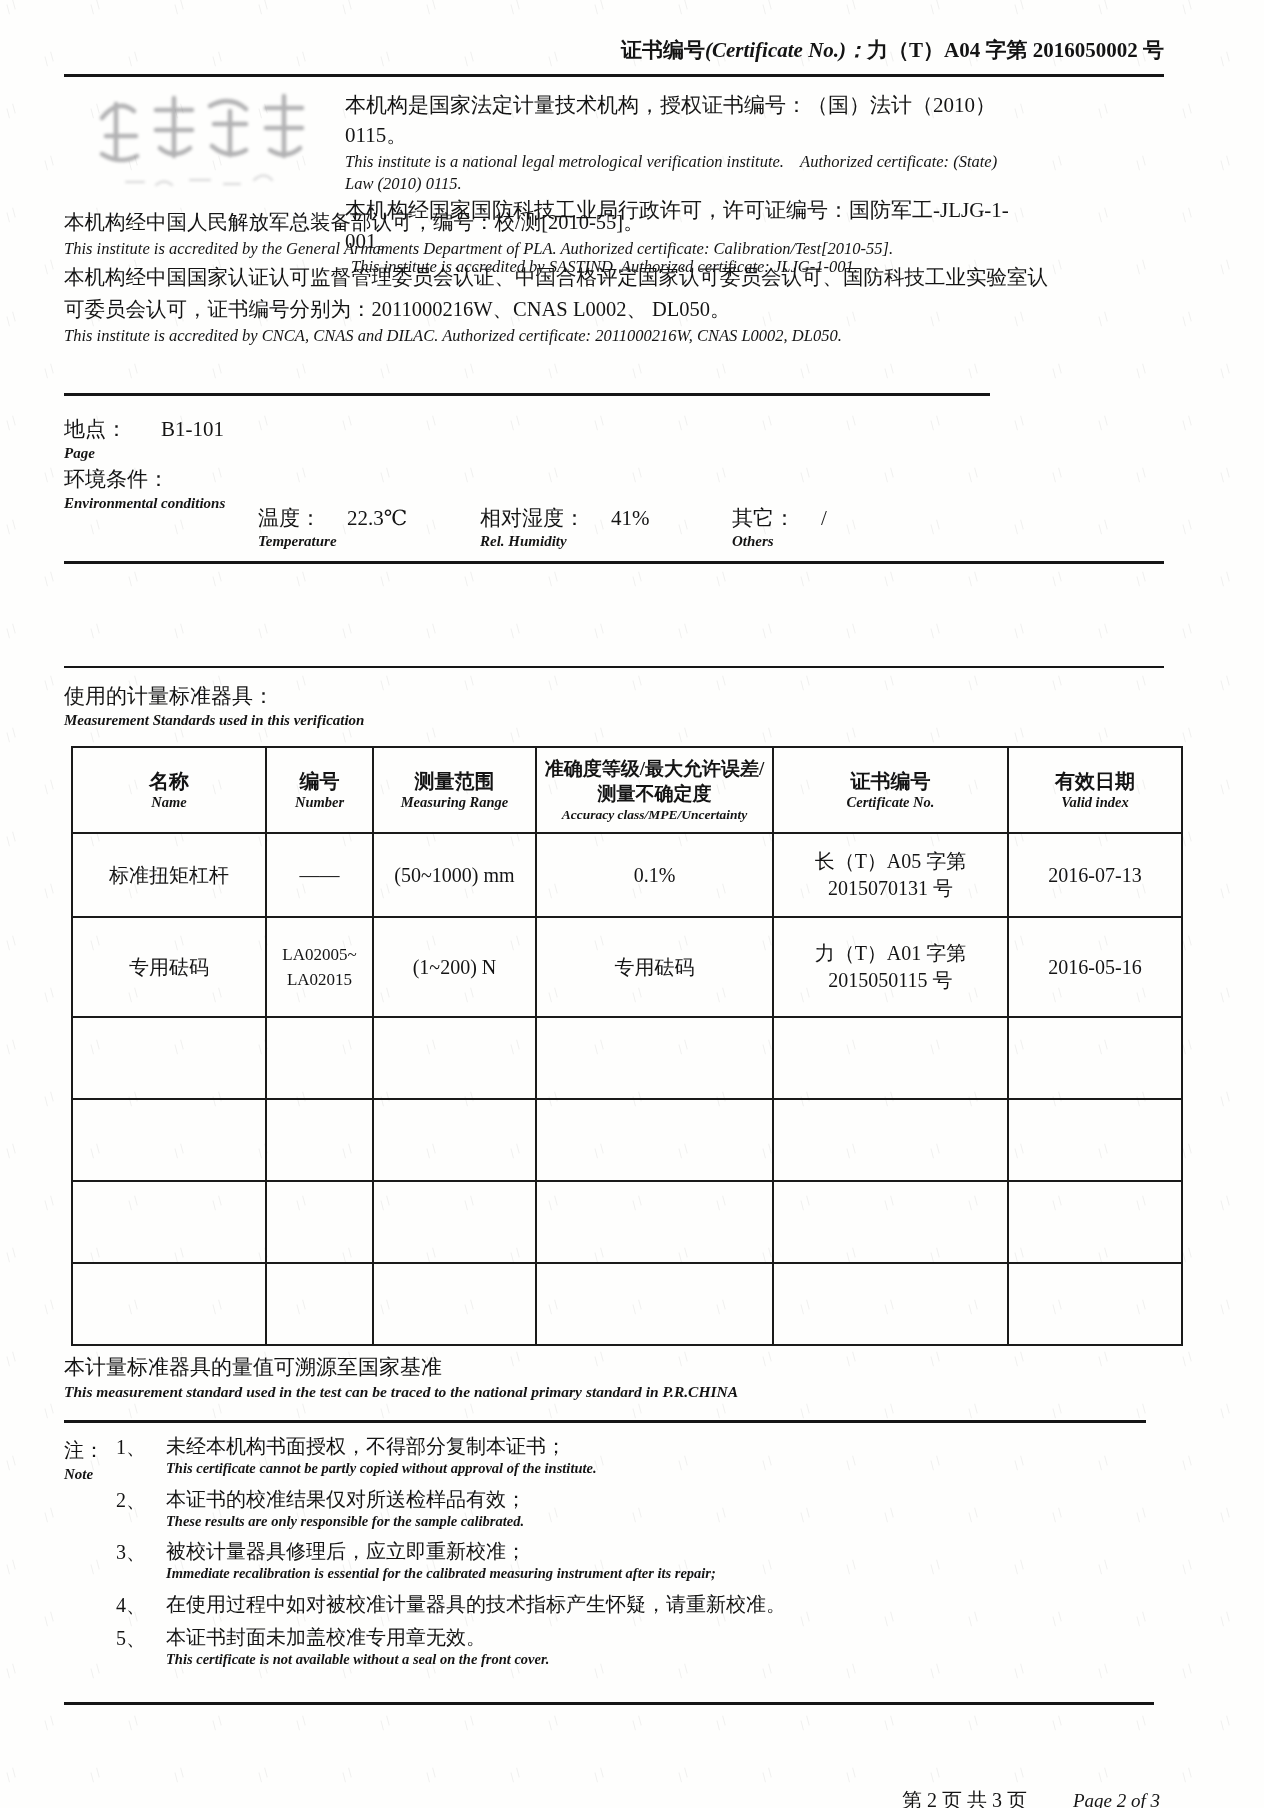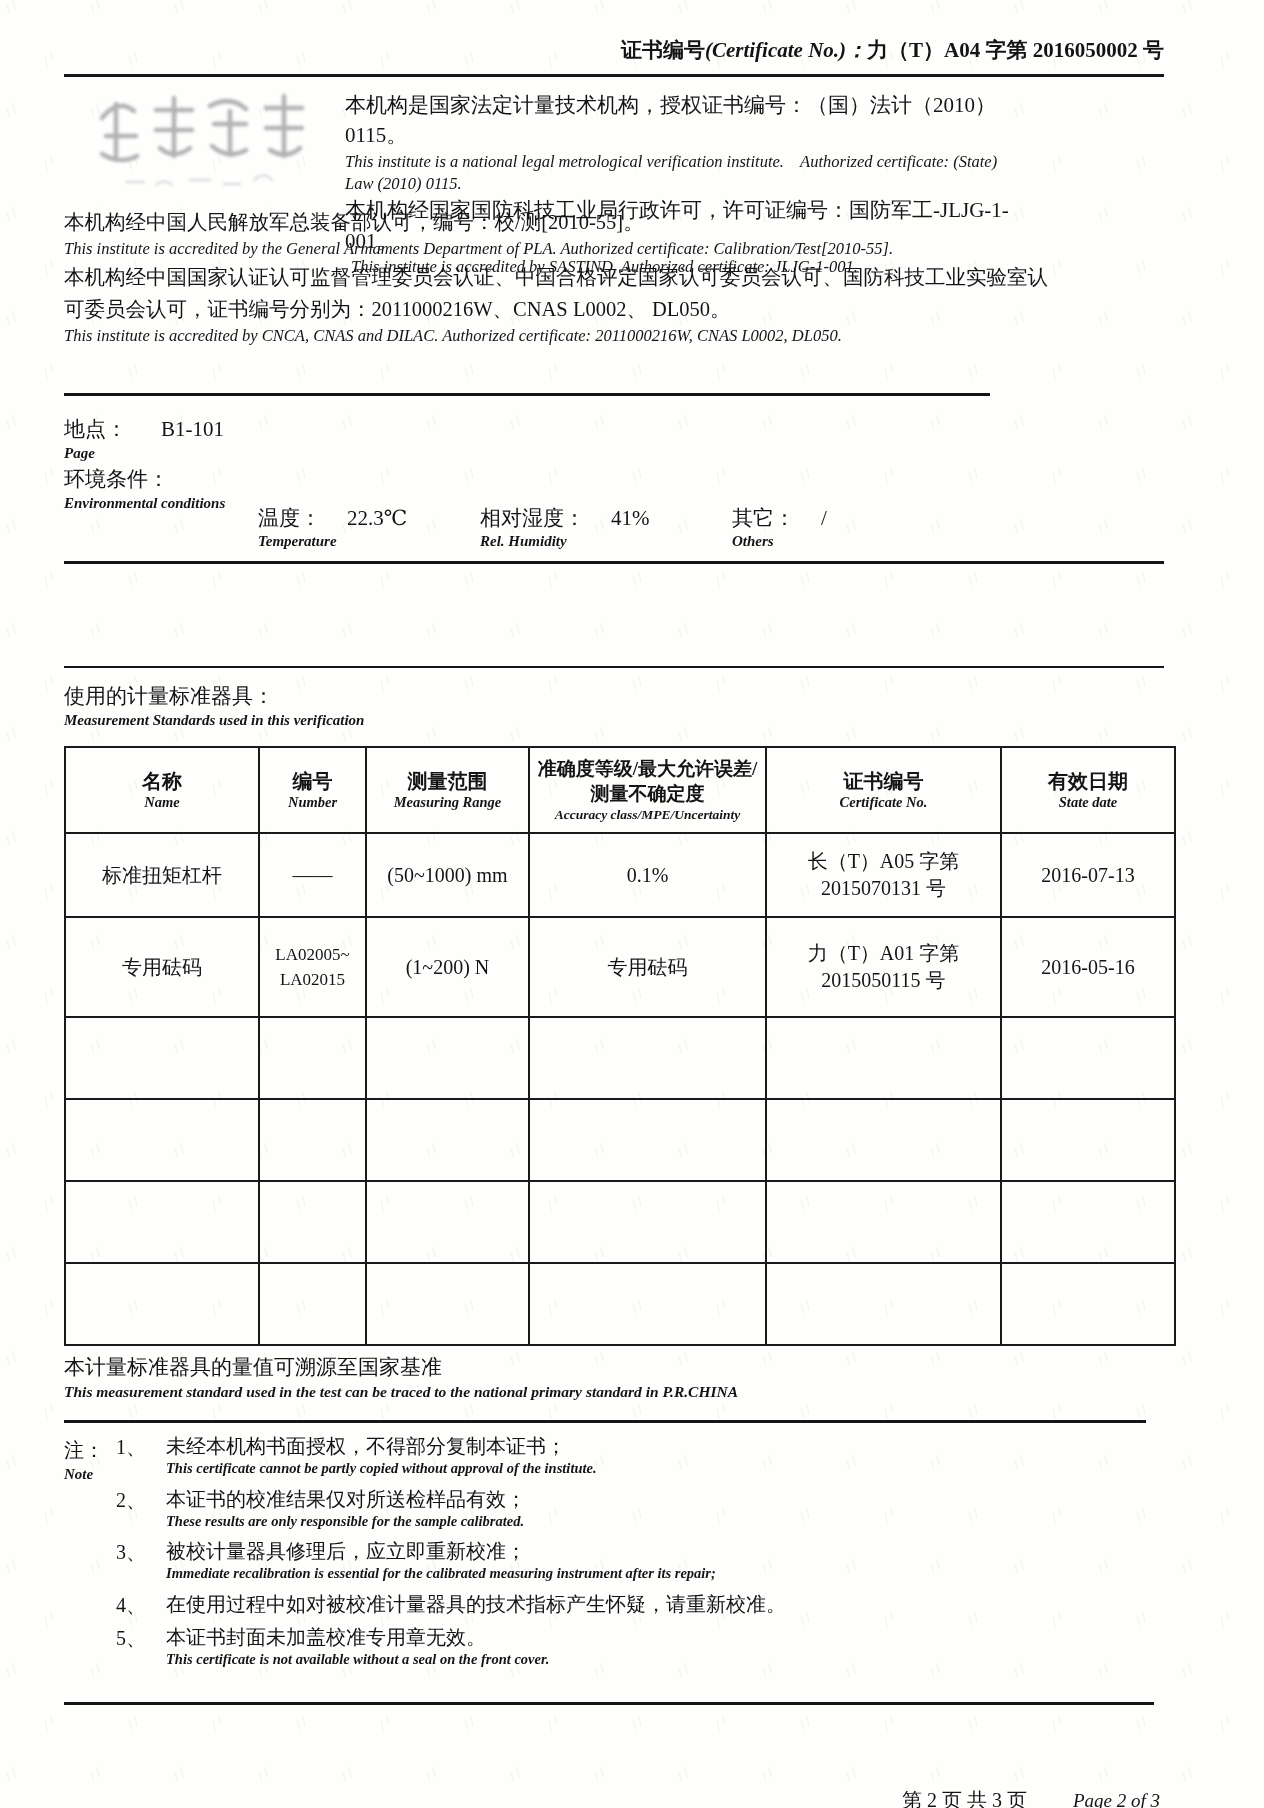--- a/index.html
+++ b/index.html
@@ -40,21 +40,21 @@
   .env-item{position:absolute;top:0;}
   .env-item .line1{font-size:21px;white-space:nowrap;}
   .env-item .v{margin-left:26px;}
   #rule2{top:561px;left:64px;width:1100px;height:3px;}
   
   #ref-block{top:574px;left:64px;width:1080px;}
   #ref-block .val{margin-left:22px;}
   #rule3{top:666px;left:64px;width:1100px;height:2px;}
   
   #standards-title{top:681px;left:64px;width:800px;}
-  #standards-table{position:absolute;z-index:1;top:746px;left:64px;width:1110px;
+  #standards-table{position:absolute;z-index:1;top:746px;left:71px;width:1110px;
     border-collapse:collapse;table-layout:fixed;}
   #standards-table th,#standards-table td{
     border:2px solid #1a1a1a;text-align:center;vertical-align:middle;
     padding:2px 6px;font-size:20px;overflow:hidden;}
   #standards-table .th-zh{font-size:20px;line-height:1.3;}
   #standards-table .th-en{font-style:italic;font-weight:bold;font-size:14.5px;line-height:1.2;}
   #standards-table .small-cell{font-size:17px;line-height:1.5;}
   tr.h86{height:86px;} tr.h84{height:84px;} tr.h100{height:100px;} tr.h82{height:82px;}
   
   #trace-block{top:1352px;left:64px;width:1080px;}
@@ -730,21 +730,21 @@
         <th>
             <div class="th-zh" style="font-size:19px;">准确度等级/最大允许误差/测量不确定度</div>
             <div class="th-en" style="font-size:13.5px;">Accuracy class/MPE/Uncertainty</div>
           </th>
         <th>
             <div class="th-zh">证书编号</div>
             <div class="th-en">Certificate No.</div>
           </th>
         <th>
             <div class="th-zh">有效日期</div>
-            <div class="th-en">State date</div>
+            <div class="th-en">Valid index</div>
           </th>
       </tr>
     </thead>
     <tbody>
       <tr class="h84">
         <td><span>标准扭矩杠杆</span></td>
         <td><span>——</span></td>
         <td><span>(50~1000) mm</span></td>
         <td><span>0.1%</span></td>
         <td>

